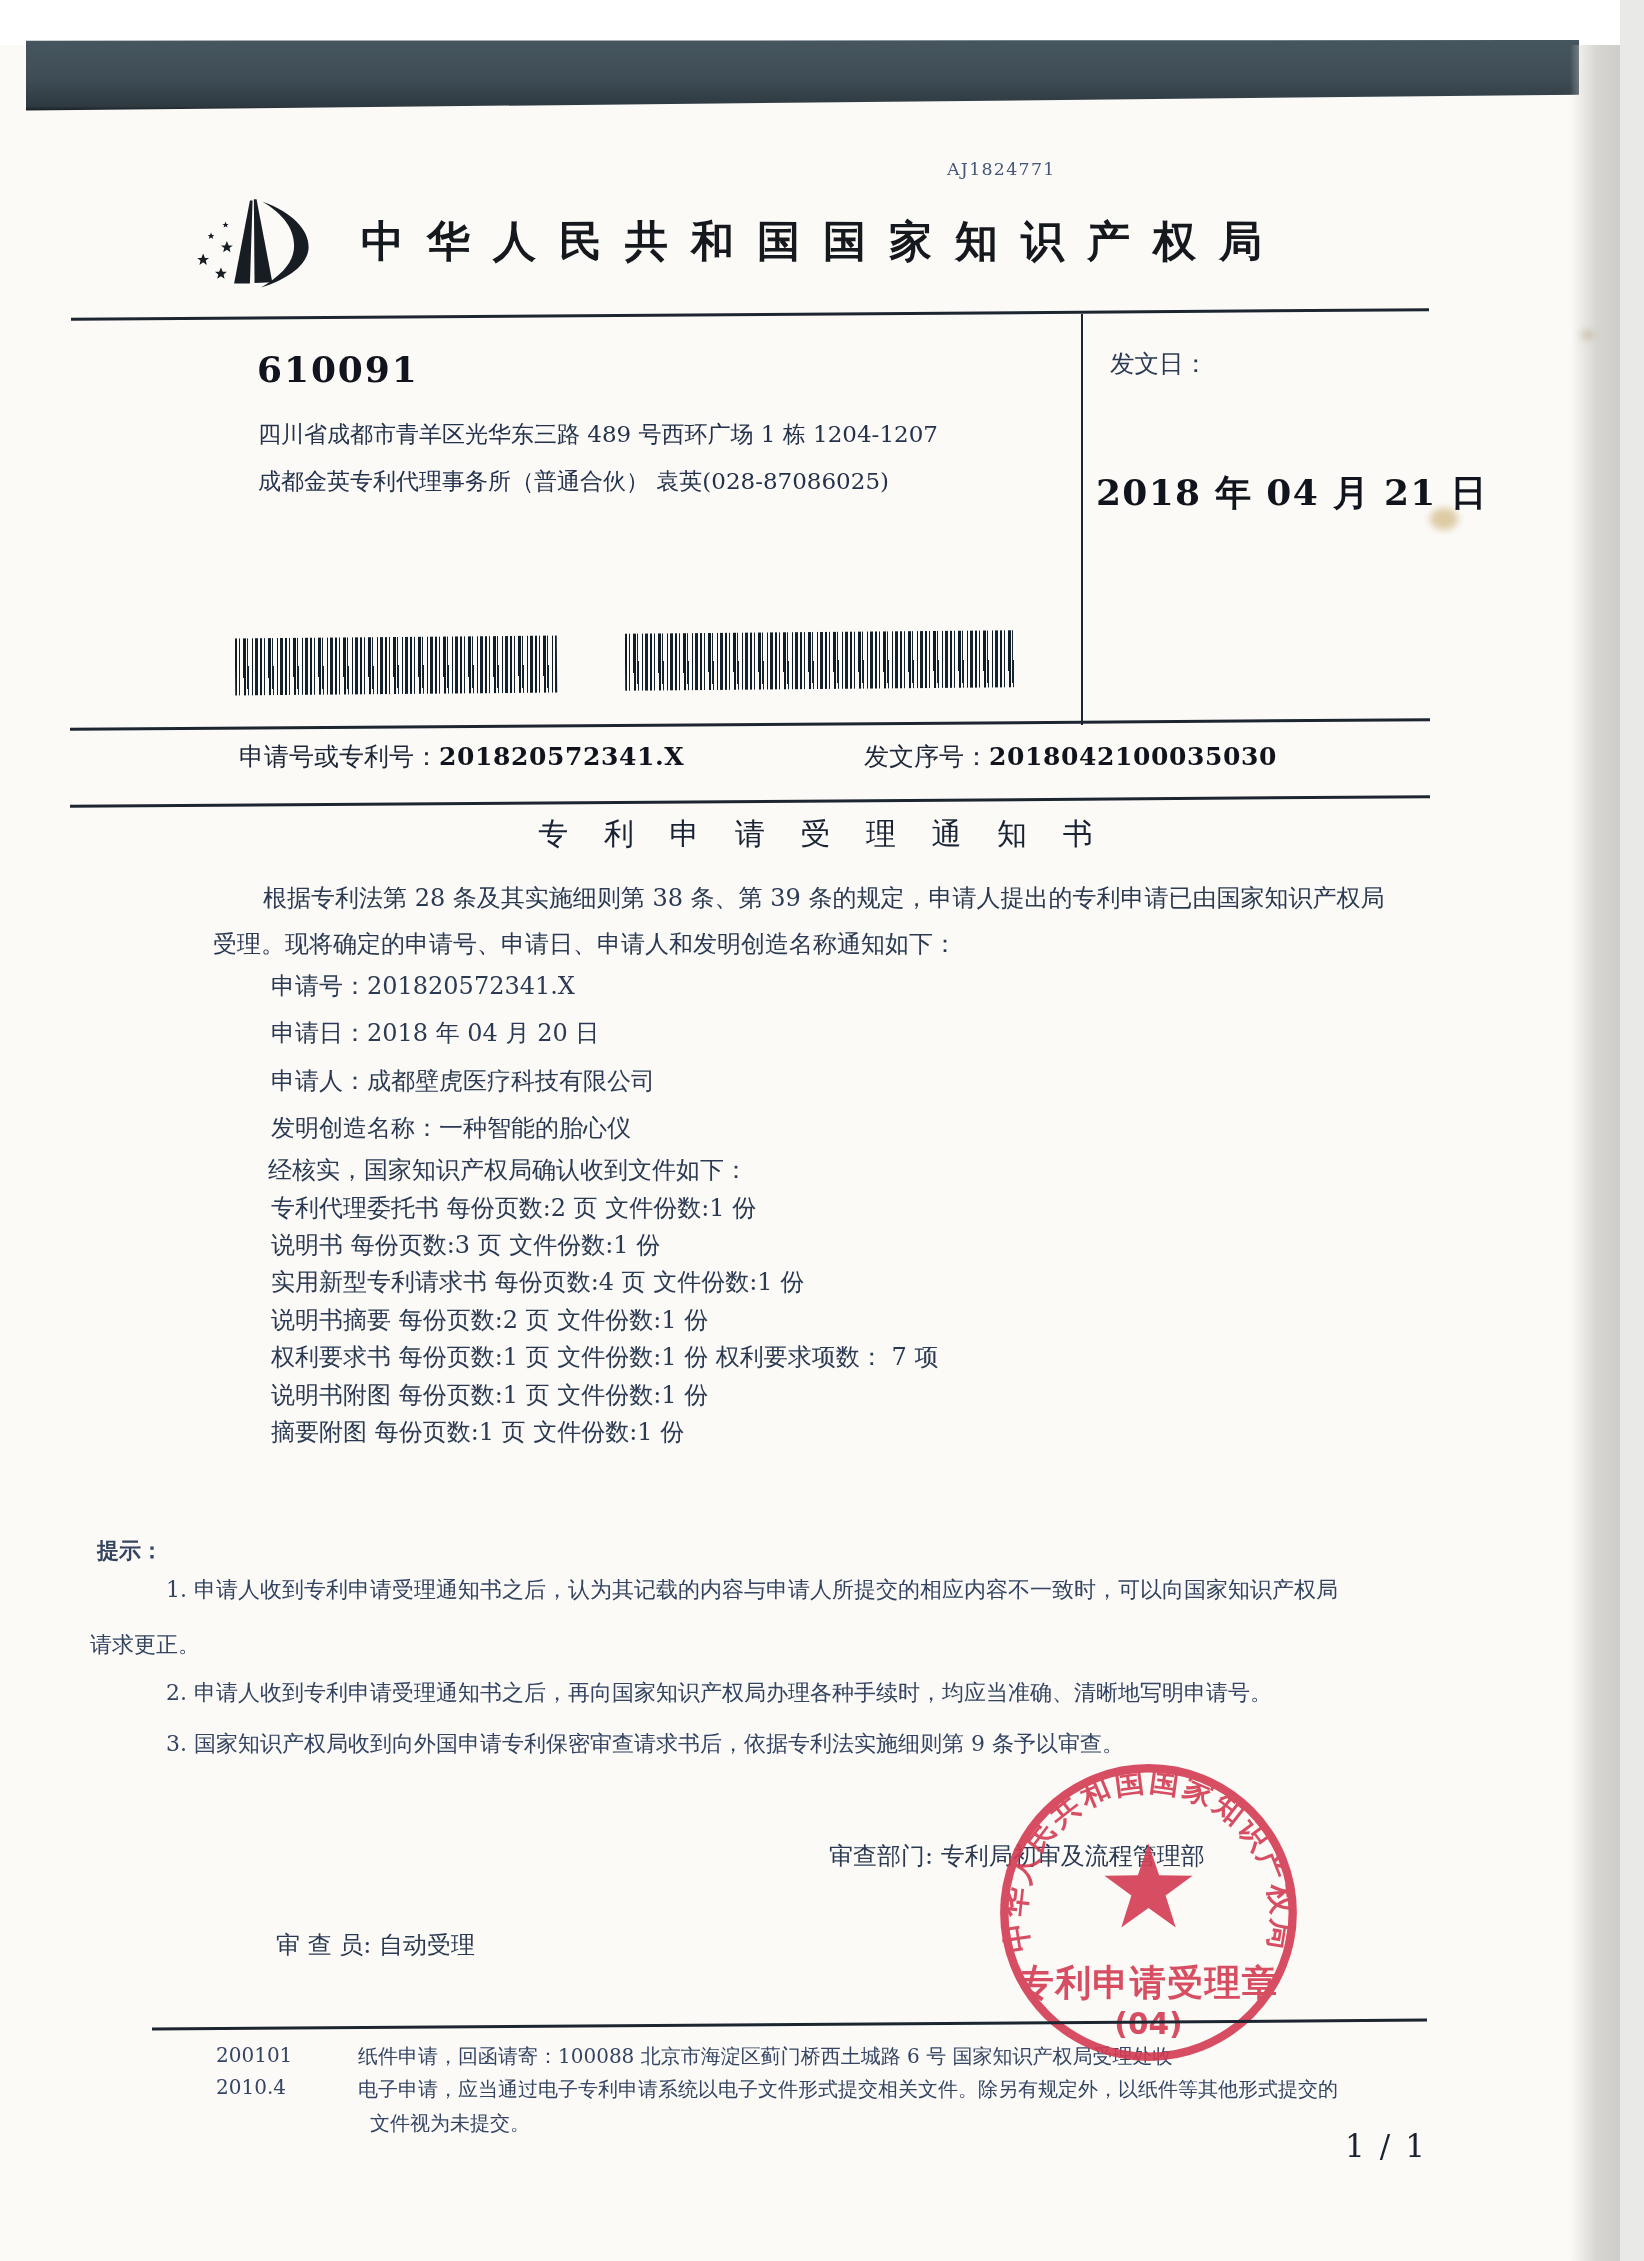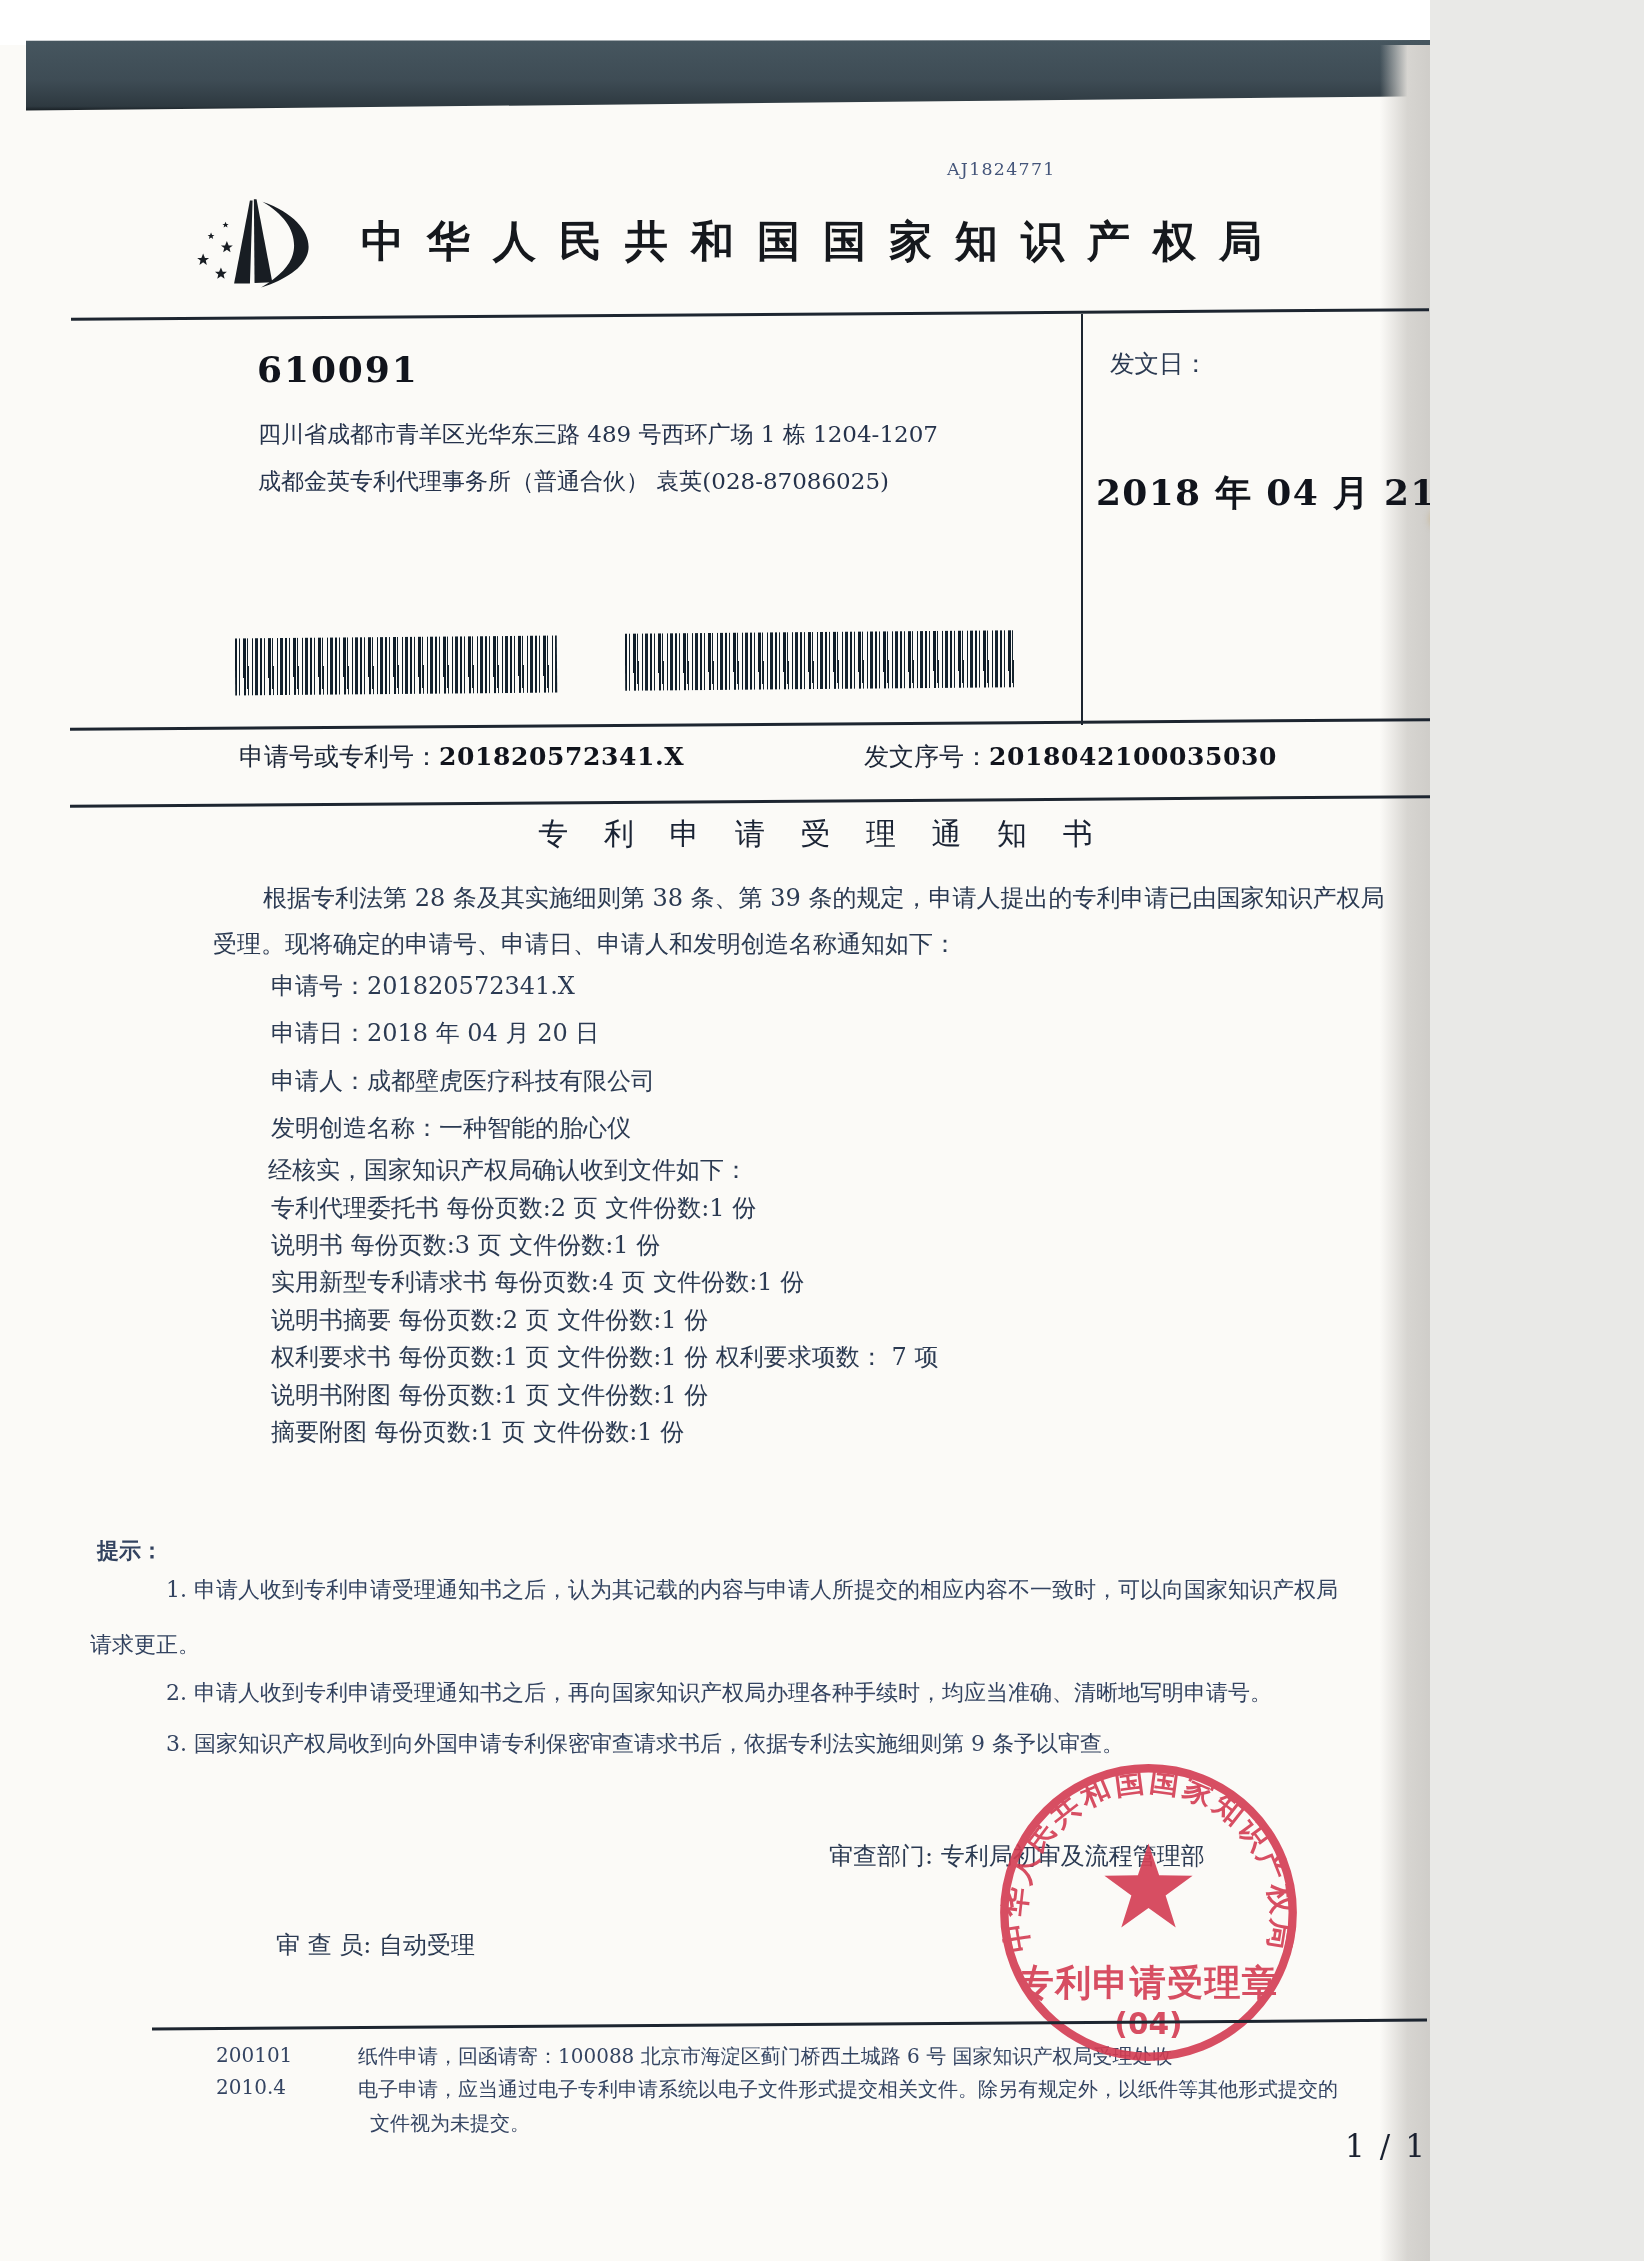--- a/index.html
+++ b/index.html
@@ -1,17 +1,17 @@
 <!DOCTYPE html>
 <html style="font-size:10.3px"><head>
 <meta charset="utf-8">
 <style>
   html,body{margin:0;padding:0;background:#e9e9e7;}
   .sheet{
-    position:relative;width:1430px;height:2261px;overflow:hidden;
+    position:relative;width:1620px;height:2261px;overflow:hidden;
     background:#fbfaf7;
     font-family:"DejaVu Serif","Liberation Serif",serif;
     color:#2b3a52;
   }
   .topwhite{position:absolute;left:0;top:0;width:1644px;height:45px;background:#ffffff;}
   .scanbar{
     position:absolute;left:26px;top:40px;width:1553px;height:72px;
     background:linear-gradient(180deg,#46565f 0%,#3e4c55 55%,#2e3940 92%,#10161a 100%);
     clip-path:polygon(0 1%,100% 0,100% 76%,0 98%);
   }

